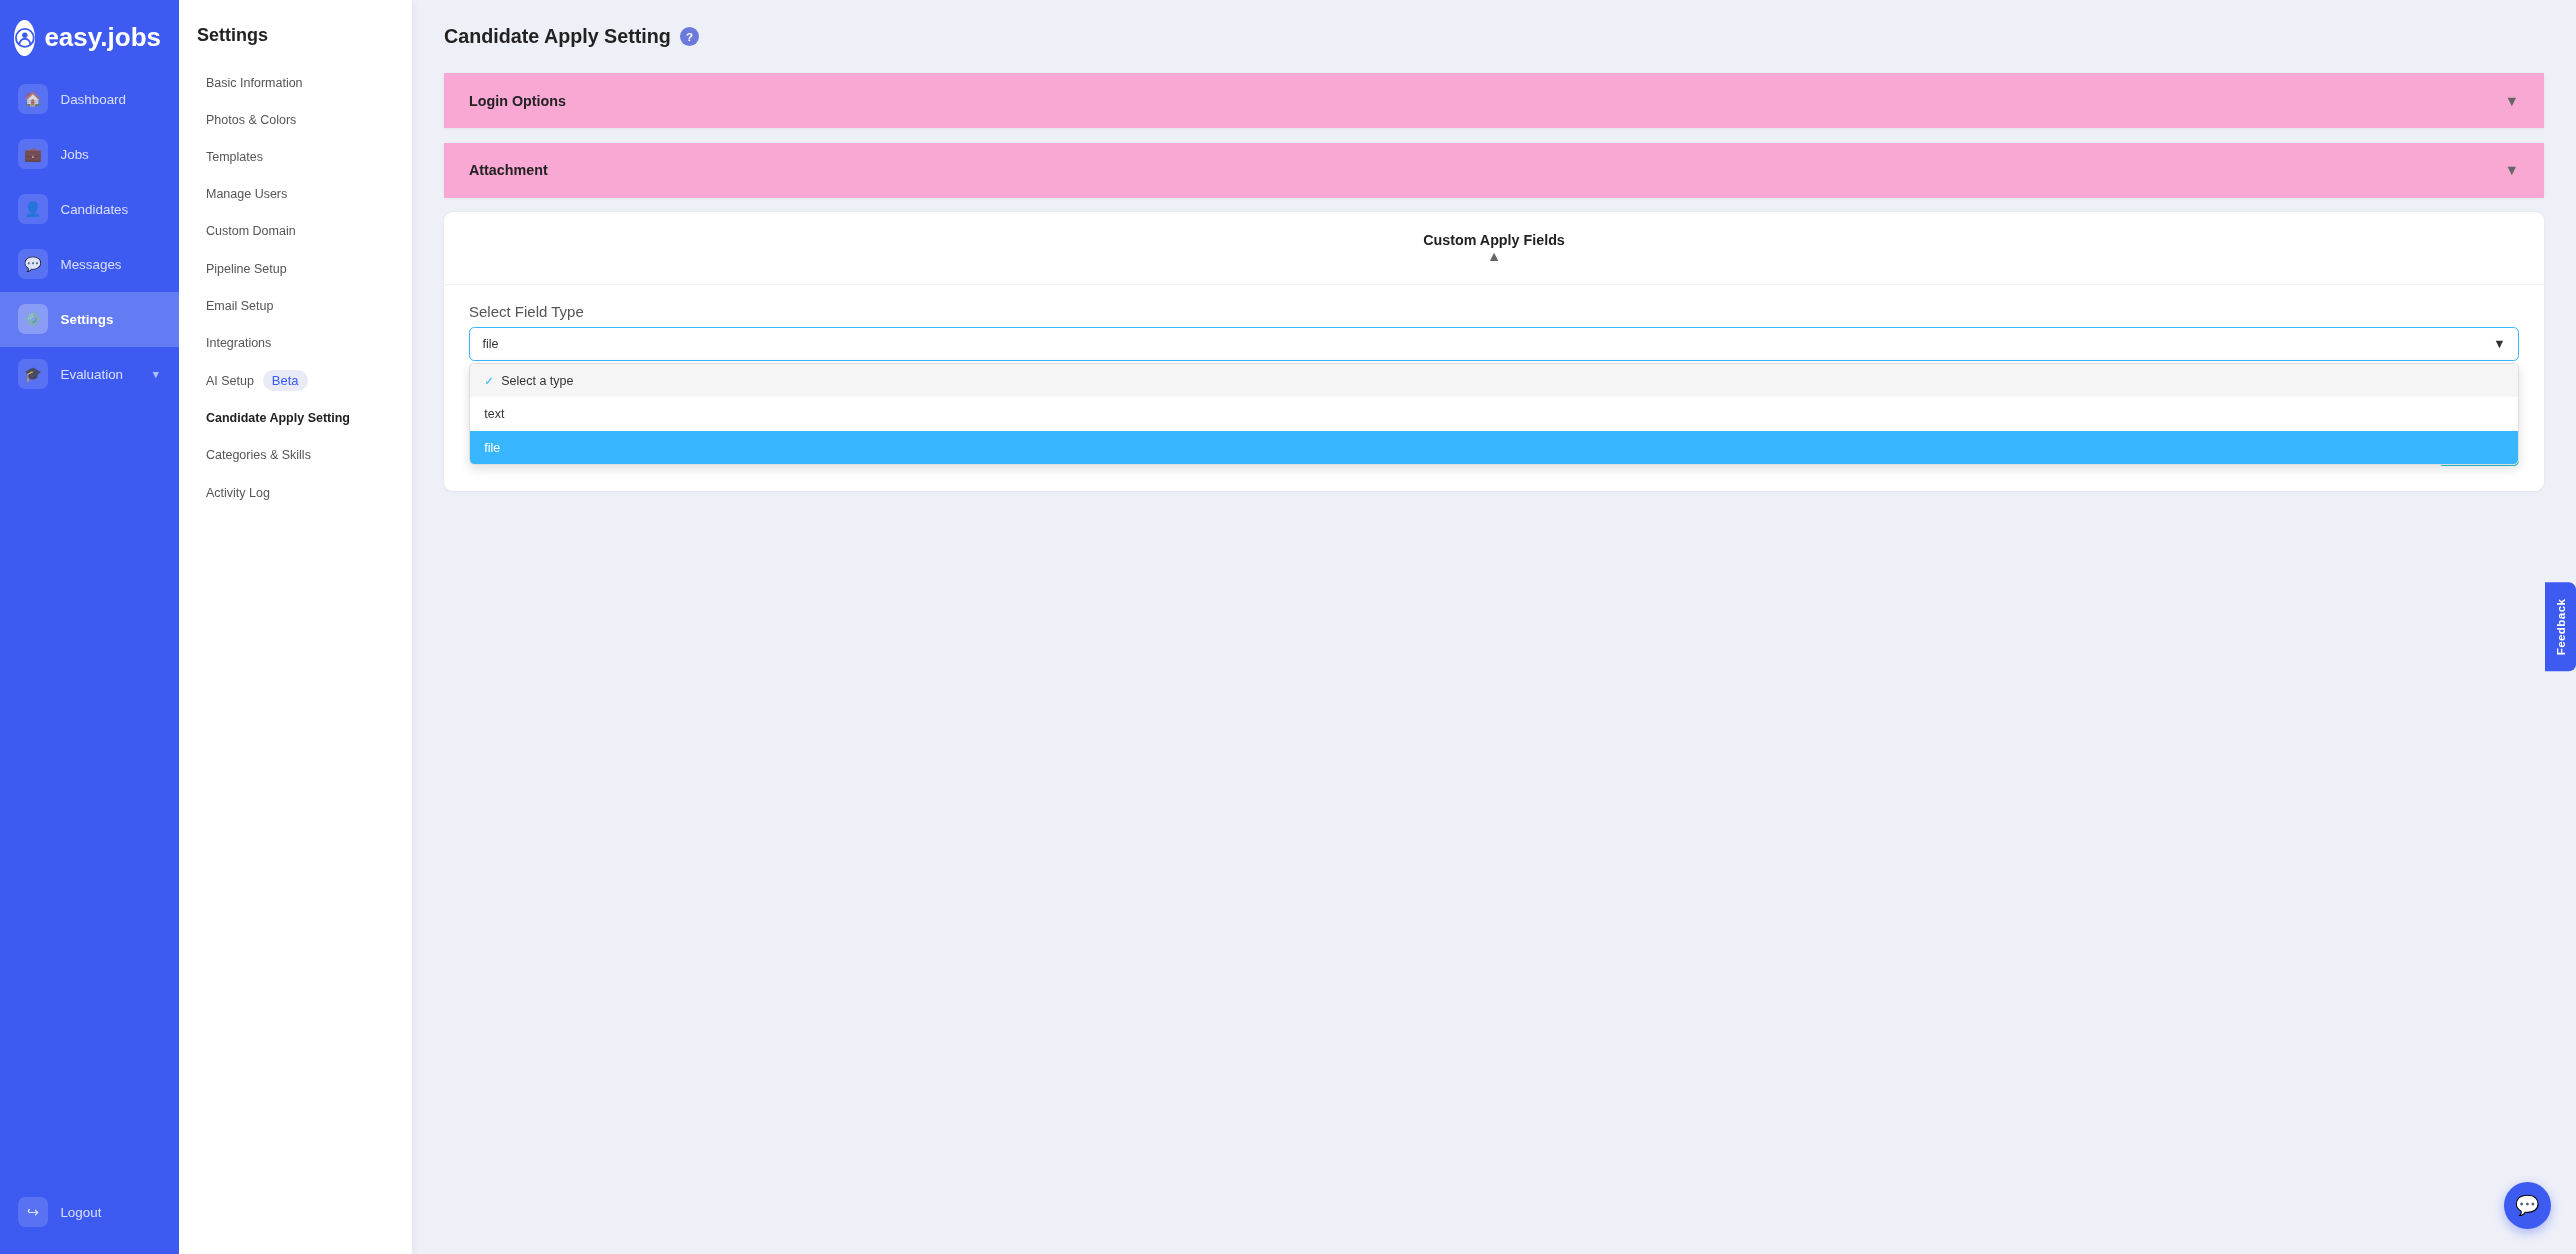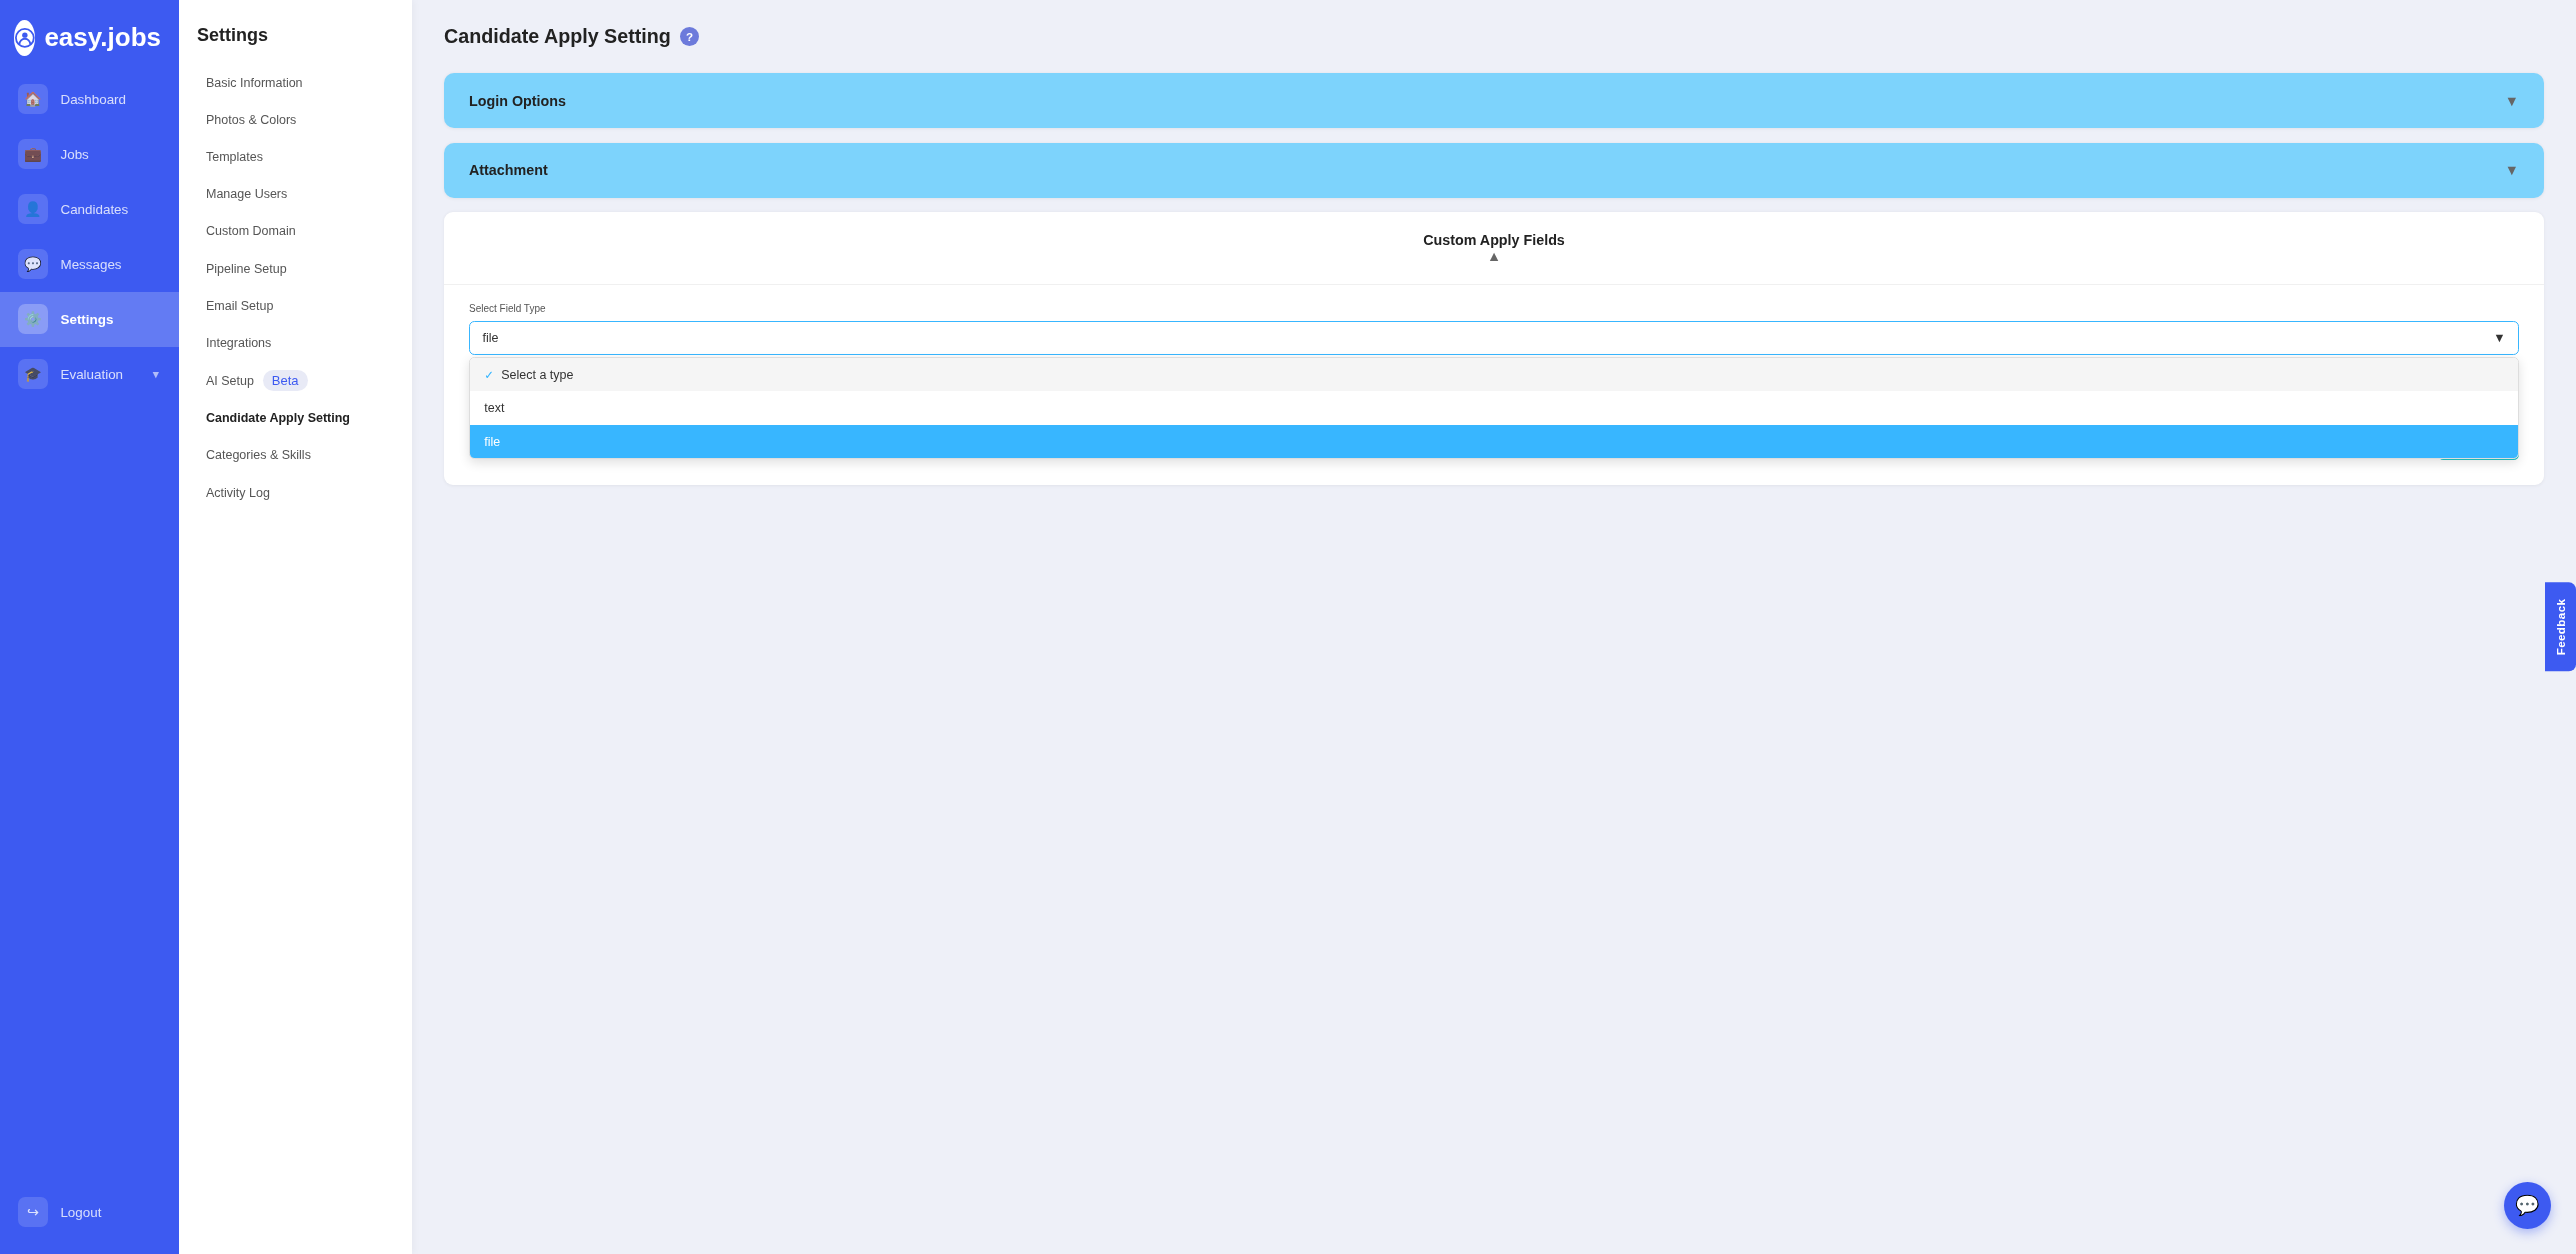--- a/index.html
+++ b/index.html
@@ -119,22 +119,22 @@
       border-radius: 50%;
       display: flex; align-items: center; justify-content: center;
       color: white;
       font-size: 11.6px;
       font-weight: 700;
       cursor: pointer;
     }
 
     
     .accordion {
-      background: #7dd3fc;
-      border-radius: 10px;
+      background: #f9a8d4;
+      border-radius: 0;
       margin-bottom: 14.3px;
       box-shadow: 0 0.9px 3.6px rgba(0,0,0,0.06);
     }
     .accordion-header {
       display: flex;
       align-items: center;
       justify-content: space-between;
       padding: 19.7px 25px;
       cursor: pointer;
       font-size: 14.3px;
@@ -161,21 +161,21 @@
       font-size: 14.3px;
       font-weight: 600;
       color: #222;
       border-bottom: 0.9px solid #f0f0f0;
       flex-direction: column;
     }
     .custom-fields-body {
       padding: 18px 25px 25px;
     }
     .field-type-label {
-      font-size: 10px;
+      font-size: 15px;
       color: #555;
       margin-bottom: 7.2px;
     }
 
     
     .select-wrapper {
       position: relative;
       margin-bottom: 9px;
     }
     .select-display {

